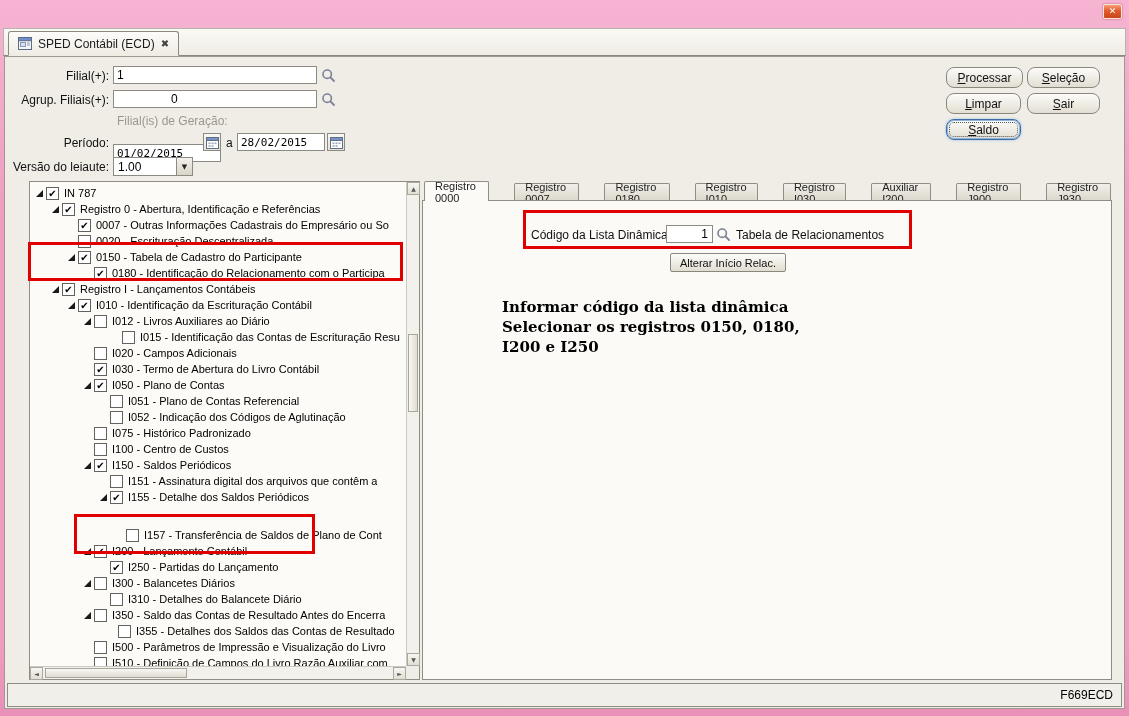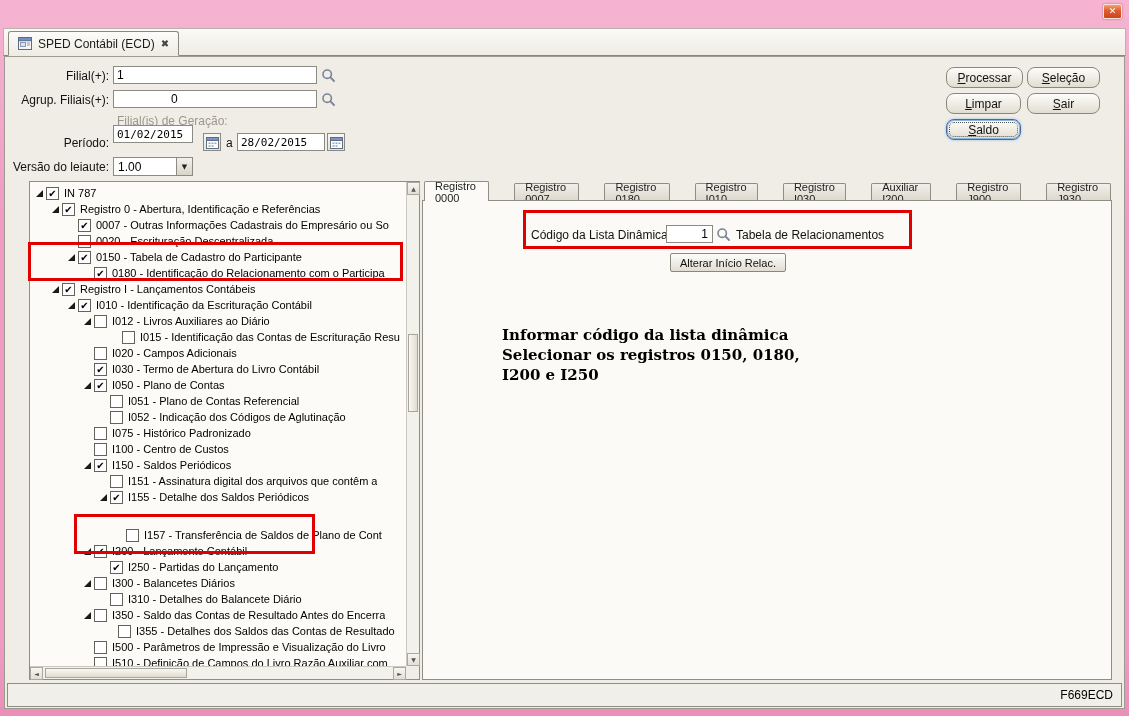--- a/index.html
+++ b/index.html
@@ -22,21 +22,21 @@
   .fl{position:absolute;font-size:12px;color:#111;height:15px;}
   .lbl-filial{left:0;top:12px;width:104px;text-align:right;}
   .lbl-agrup{left:0;top:36px;width:104px;text-align:right;}
   .lbl-geracao{left:112px;top:57px;color:#9B978D;}
   .lbl-periodo{left:0;top:79px;width:104px;text-align:right;}
   .lbl-a{left:221px;top:79px;}
   .lbl-versao{left:0;top:103px;width:104px;text-align:right;}
   .tin{position:absolute;background:#FFFFFF;border:1px solid #8B8B84;font-size:12px;color:#000;padding:1px 3px;font-family:"Liberation Sans",sans-serif;}
   .inp-filial{left:108px;top:9px;width:204px;height:18px;}
   .inp-agrup{left:108px;top:33px;width:204px;height:18px;padding-left:57px;}
-  .inp-per1{left:108px;top:68px;width:80px;height:18px;font-family:"DejaVu Sans Mono",monospace;font-size:11px;}
+  .inp-per1{left:108px;top:87px;width:108px;height:18px;font-family:"DejaVu Sans Mono",monospace;font-size:11px;}
   .inp-per2{left:232px;top:76px;width:88px;height:18px;font-family:"DejaVu Sans Mono",monospace;font-size:11px;}
   .sic{position:absolute;width:15px;height:15px;cursor:pointer;}
   .sic1{left:316px;top:11px;}
   .sic2{left:316px;top:35px;}
   .calbtn{position:absolute;width:18px;height:18px;background:linear-gradient(#FAF8F4,#E6E2D8);border:1px solid #8A8A82;display:flex;align-items:center;justify-content:center;cursor:pointer;}
   .cal1{left:198px;top:76px;}
   .cal2{left:322px;top:76px;}
   .dd{position:absolute;left:108px;top:100px;width:80px;height:19px;background:#fff;border:1px solid #8B8B84;display:flex;align-items:center;cursor:pointer;}
   .dd-val{flex:1;font-size:12px;padding-left:4px;}
   .dd-btn{width:16px;height:100%;background:linear-gradient(#F2F0EA,#D9D5CA);border-left:1px solid #8B8B84;display:flex;align-items:center;justify-content:center;font-size:7px;color:#222;font-family:"DejaVu Sans",sans-serif;}
@@ -76,21 +76,21 @@
   .rightpanel{position:absolute;left:417px;top:124px;width:690px;height:499px;}
   .rtabs{position:absolute;left:0;top:0;right:0;height:20px;display:flex;align-items:flex-end;padding-left:2px;gap:24px;}
   .rtab{height:18px;display:flex;align-items:center;padding:0 10px;background:linear-gradient(#F2EFE9,#DBD7CC);border:1px solid #8F8D84;border-bottom:none;border-radius:2px 2px 0 0;font-size:11px;margin-right:1px;color:#222;position:relative;cursor:pointer;}
   .rtab.active{height:20px;background:#FBFAF6;z-index:3;}
   .rcontent{position:absolute;left:0;top:19px;right:0;bottom:0;background:#FBFAF6;border:1px solid #8F8D84;}
   .codigo-label{position:absolute;left:108px;top:27px;font-size:12px;color:#111;}
   .codigo-input{left:243px;top:24px;width:47px;height:18px;text-align:right;padding-right:4px;}
   .codigo-search{position:absolute;left:293px;top:26px;width:15px;height:15px;cursor:pointer;}
   .codigo-desc{position:absolute;left:313px;top:27px;font-size:12px;color:#111;}
   .alterar-btn{position:absolute;left:247px;top:52px;width:116px;height:19px;background:linear-gradient(#FDFCFA,#EDEAE2 60%,#E1DDD2);border:1px solid #8A887E;border-radius:2px;font-size:11px;display:flex;align-items:center;justify-content:center;cursor:pointer;color:#111;}
-  .note{position:absolute;left:79px;top:96px;font-family:"DejaVu Serif",serif;font-weight:bold;font-size:15px;line-height:20px;color:#000;margin-top:28px;}
+  .note{position:absolute;left:79px;top:96px;font-family:"DejaVu Serif",serif;font-weight:bold;font-size:15px;line-height:20px;color:#000;}
 
   
   .statusbar{position:absolute;left:2px;right:2px;top:626px;height:24px;background:#F1EFE9;border:1px solid #8F8D84;display:flex;align-items:center;justify-content:flex-end;padding-right:8px;font-size:12px;color:#000;}
 
   
   .ann{position:absolute;border:3px solid #E00000;z-index:50;pointer-events:none;}
   .ann1{left:28px;top:242px;width:375px;height:39px;}
   .ann2{left:74px;top:514px;width:241px;height:40px;}
   .ann3{left:523px;top:210px;width:389px;height:39px;}
 </style>

